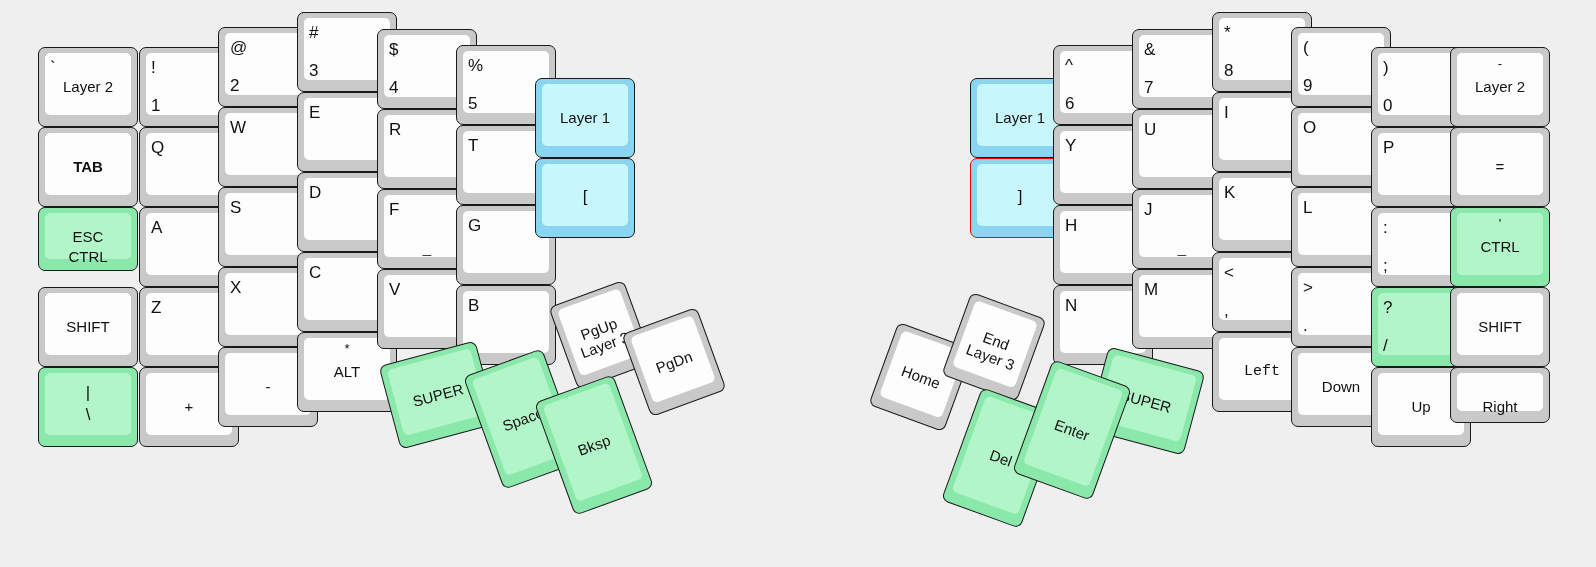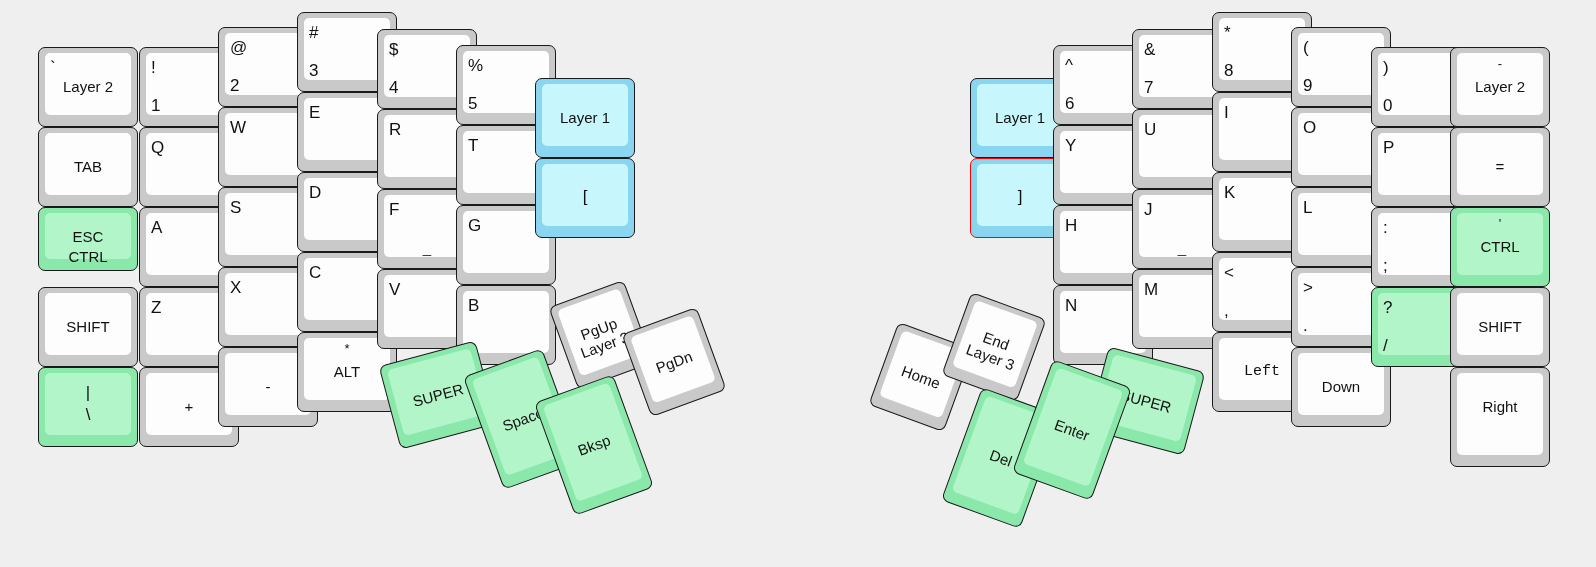--- a/index.html
+++ b/index.html
@@ -78,21 +78,21 @@
 </style>
 </head>
 <body>
 
 <div id="stage">
     <div class="key" style="left: 38px; top: 47px; width: 100px; height: 80px;">
       <div class="cap"></div>
       <span class="lg tl">`</span>
       <span class="lg c">Layer 2</span>
     </div>
-    <div class="key" style="left: 38px; top: 127px; width: 100px; height: 80px;">
+    <div class="key" style="left: 38px; top: 127px; width: 100px; height: 80px; font-weight: bold;">
       <div class="cap"></div>
       <span class="lg c">TAB</span>
     </div>
     <div class="key green" style="left: 38px; top: 207px; width: 100px; height: 64px;">
       <div class="cap"></div>
       <span class="lg c1">ESC</span>
       <span class="lg c2">CTRL</span>
     </div>
     <div class="key" style="left: 38px; top: 287px; width: 100px; height: 80px;">
       <div class="cap"></div>
@@ -330,39 +330,43 @@
     <div class="key" style="left: 1371px; top: 207px; width: 100px; height: 80px;">
       <div class="cap"></div>
       <span class="lg tl">:</span>
       <span class="lg bl">;</span>
     </div>
     <div class="key green" style="left: 1371px; top: 287px; width: 100px; height: 80px;">
       <div class="cap"></div>
       <span class="lg tl">?</span>
       <span class="lg bl">/</span>
     </div>
+    <div class="key" style="left: 1371px; top: 367px; width: 100px; height: 80px;">
+      <div class="cap"></div>
+      <span class="lg c">Up</span>
+    </div>
     <div class="key" style="left: 1450px; top: 47px; width: 100px; height: 80px;">
       <div class="cap"></div>
       <span class="lg tc">-</span>
       <span class="lg c">Layer 2</span>
     </div>
     <div class="key" style="left: 1450px; top: 127px; width: 100px; height: 80px;">
       <div class="cap"></div>
       <span class="lg c">=</span>
     </div>
     <div class="key green" style="left: 1450px; top: 207px; width: 100px; height: 80px;">
       <div class="cap"></div>
       <span class="lg tc">'</span>
       <span class="lg c">CTRL</span>
     </div>
     <div class="key" style="left: 1450px; top: 287px; width: 100px; height: 80px;">
       <div class="cap"></div>
       <span class="lg c">SHIFT</span>
     </div>
-    <div class="key" style="left: 1450px; top: 367px; width: 100px; height: 100px;">
+    <div class="key" style="left: 1450px; top: 367px; width: 100px; height: 56px;">
       <div class="cap"></div>
       <span class="lg c">Right</span>
     </div>
     <div class="key thumb" style="left: 881px; top: 333px; width: 80px; height: 88px; transform: rotate(20deg);">
       <div class="cap"></div>
       <span class="lg c">Home</span>
     </div>
     <div class="key thumb" style="left: 954px; top: 303px; width: 80px; height: 88px; transform: rotate(20deg);">
       <div class="cap"></div>
       <span class="lg c1">End</span>

